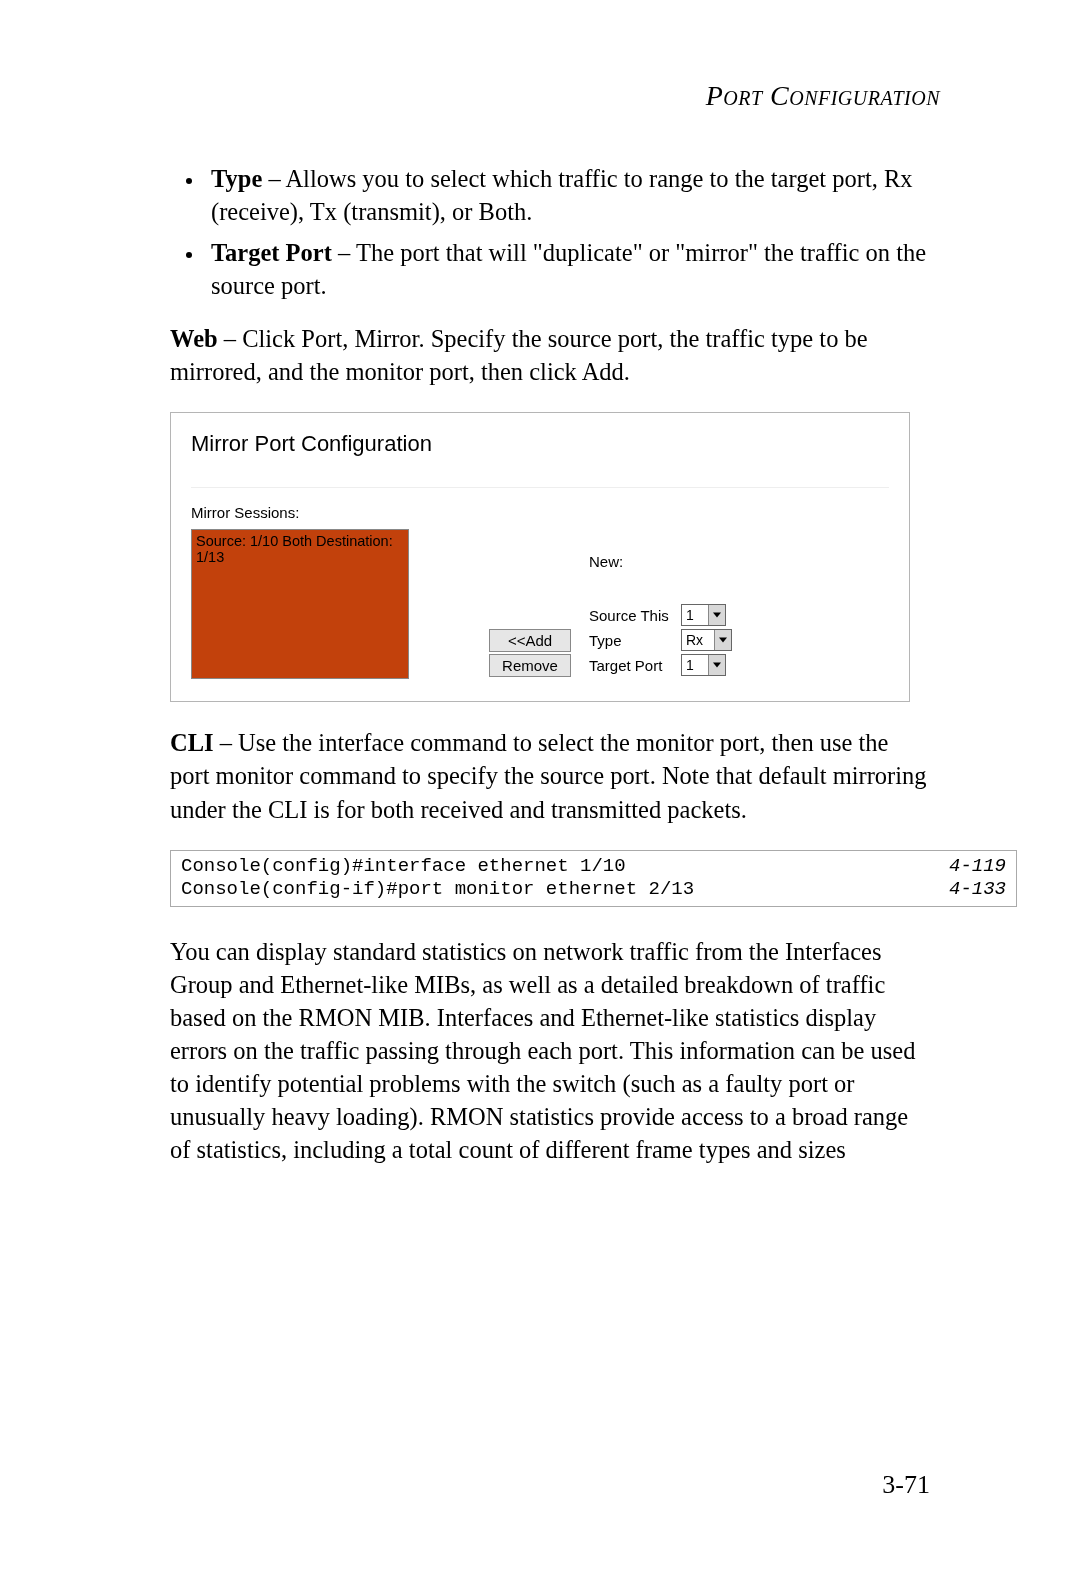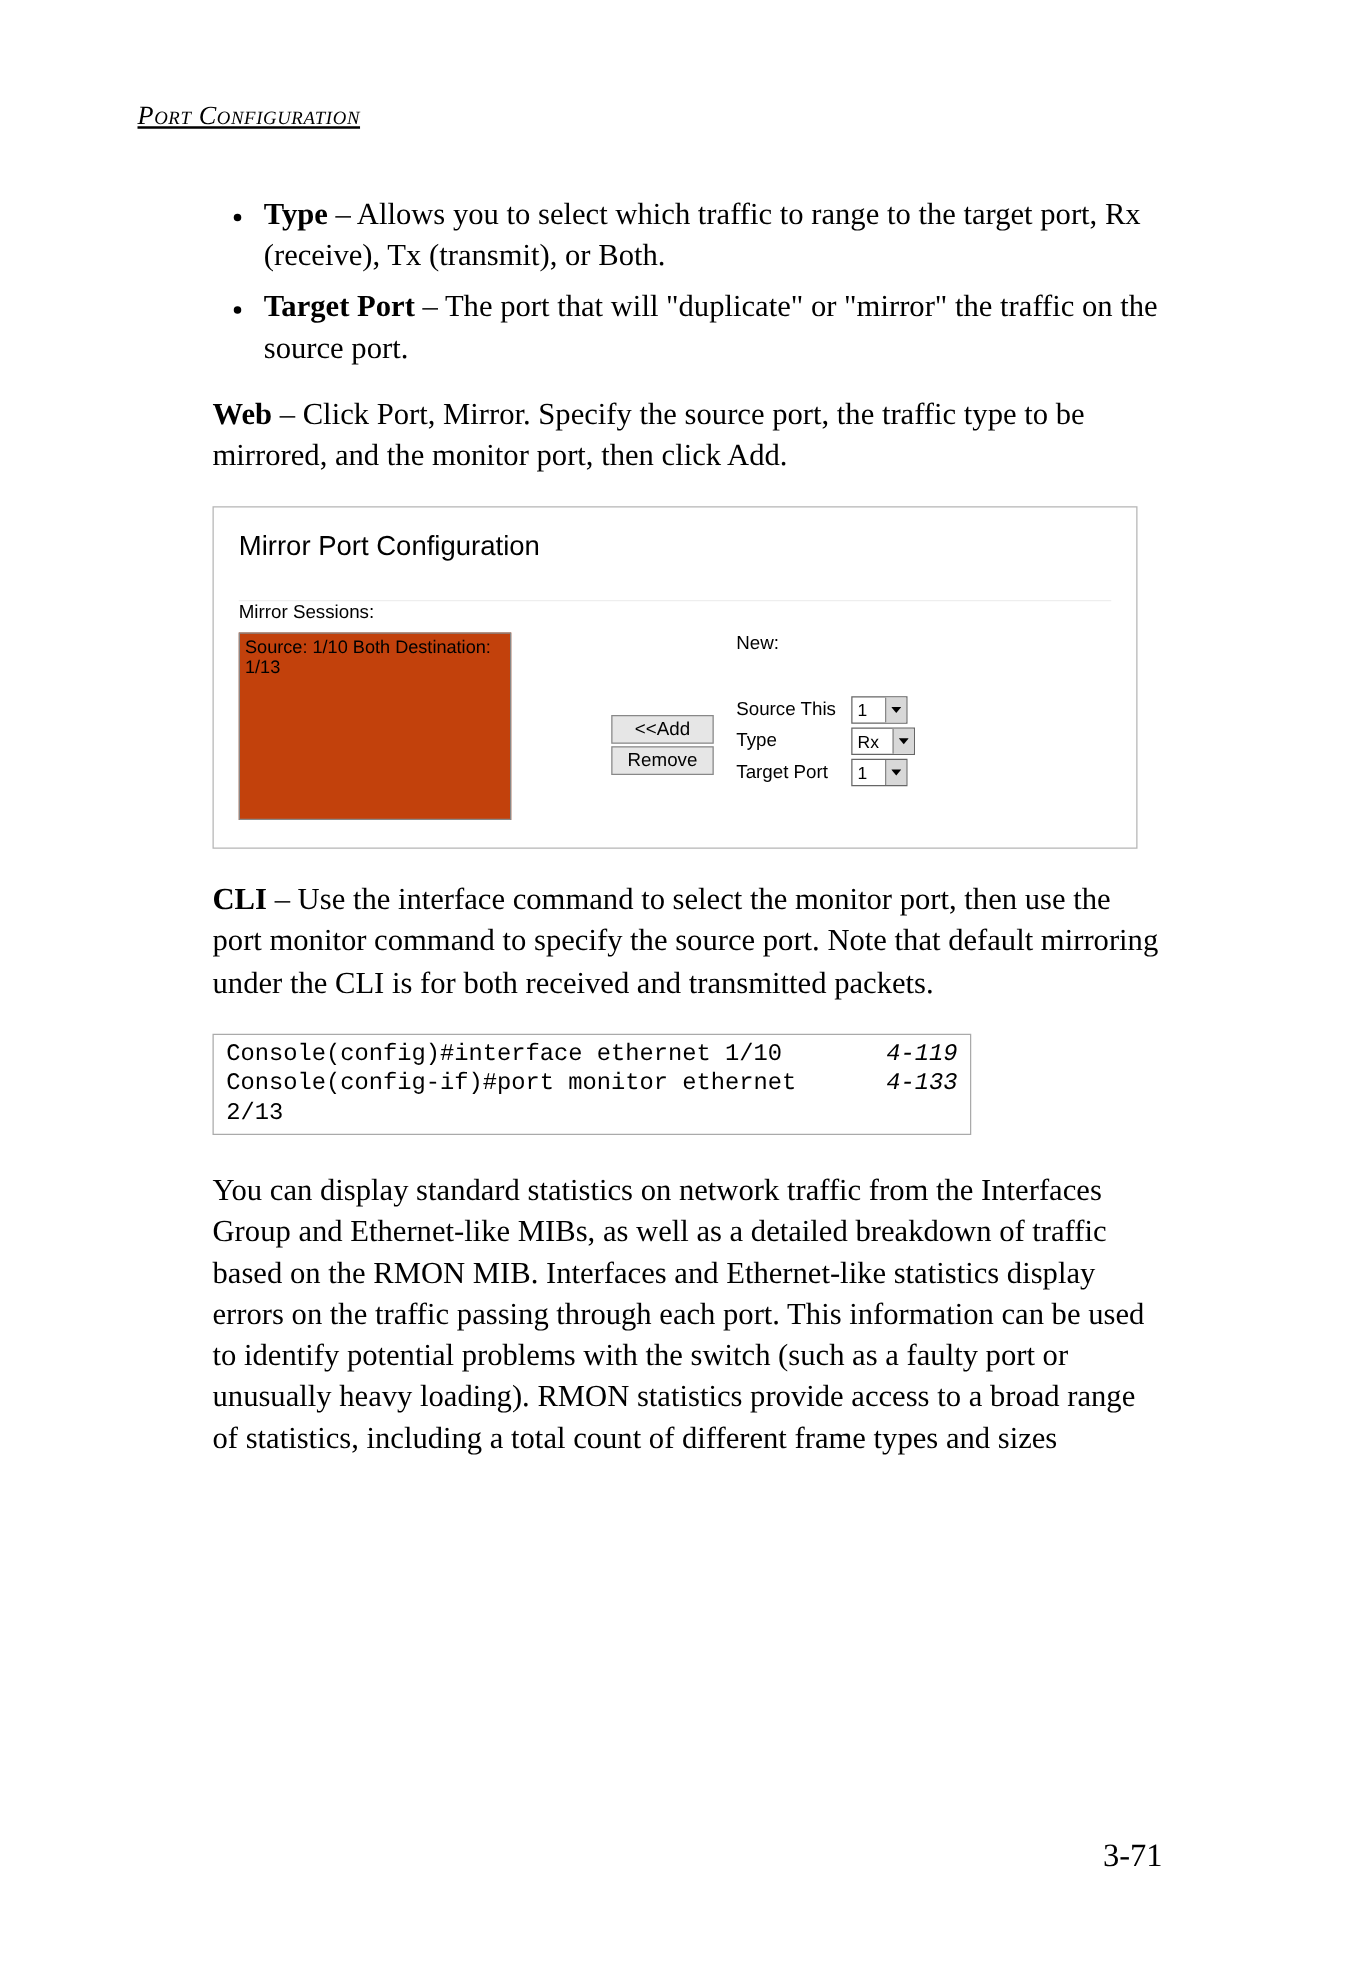--- a/index.html
+++ b/index.html
@@ -9,28 +9,27 @@
     color: #000;
   }
   .page {
     width: 1080px;
     height: 1570px;
     position: relative;
     box-sizing: border-box;
     padding: 80px 150px 60px 110px;
   }
   .header {
-    text-align: left;
+    text-align: right;
     font-variant: small-caps;
-    font-size: 21px;
+    font-size: 28px;
     font-style: italic;
     letter-spacing: 0.5px;
     margin-bottom: 50px;
     margin-right: -10px;
-    text-decoration: underline;
   }
   .body-text {
     font-size: 24.5px;
     line-height: 1.35;
     margin-left: 60px;
   }
   .bullets {
     margin: 0 0 20px 0;
     padding: 0 0 0 35px;
   }
@@ -53,23 +52,23 @@
     width: 740px;
     box-sizing: border-box;
   }
   .ui-title {
     font-weight: normal;
     font-size: 22px;
     margin-bottom: 30px;
   }
   .ui-inner {
     border-top: 1px solid #eee;
-    padding-top: 0;
+    padding-top: 16px;
     display: flex;
-    align-items: center;
+    align-items: flex-end;
   }
   .ui-col-left { width: 260px; }
   .ui-col-mid  { width: 120px; padding-top: 56px; text-align: right; padding-right: 18px; }
   .ui-col-right{ flex: 1; }
   .ui-small-label {
     font-size: 15px;
     color: #000;
     margin-bottom: 8px;
   }
   .listbox {
@@ -125,21 +124,21 @@
 
   
   .codebox {
     margin: 10px 0 28px 60px;
     border: 1px solid #aaa;
     background: #fff;
     font-family: "Courier New", Courier, monospace;
     font-size: 19px;
     line-height: 1.25;
     padding: 4px 10px;
-    width: 607px;
+    width: 847px;
     box-sizing: border-box;
   }
   .codebox .codeline { display: flex; justify-content: space-between; }
   .codebox .ref { font-style: italic; margin-left: 20px; white-space: nowrap; }
 
   .section-heading {
     font-size: 29px;
     font-weight: bold;
     margin: 14px 0 12px 0;
   }

